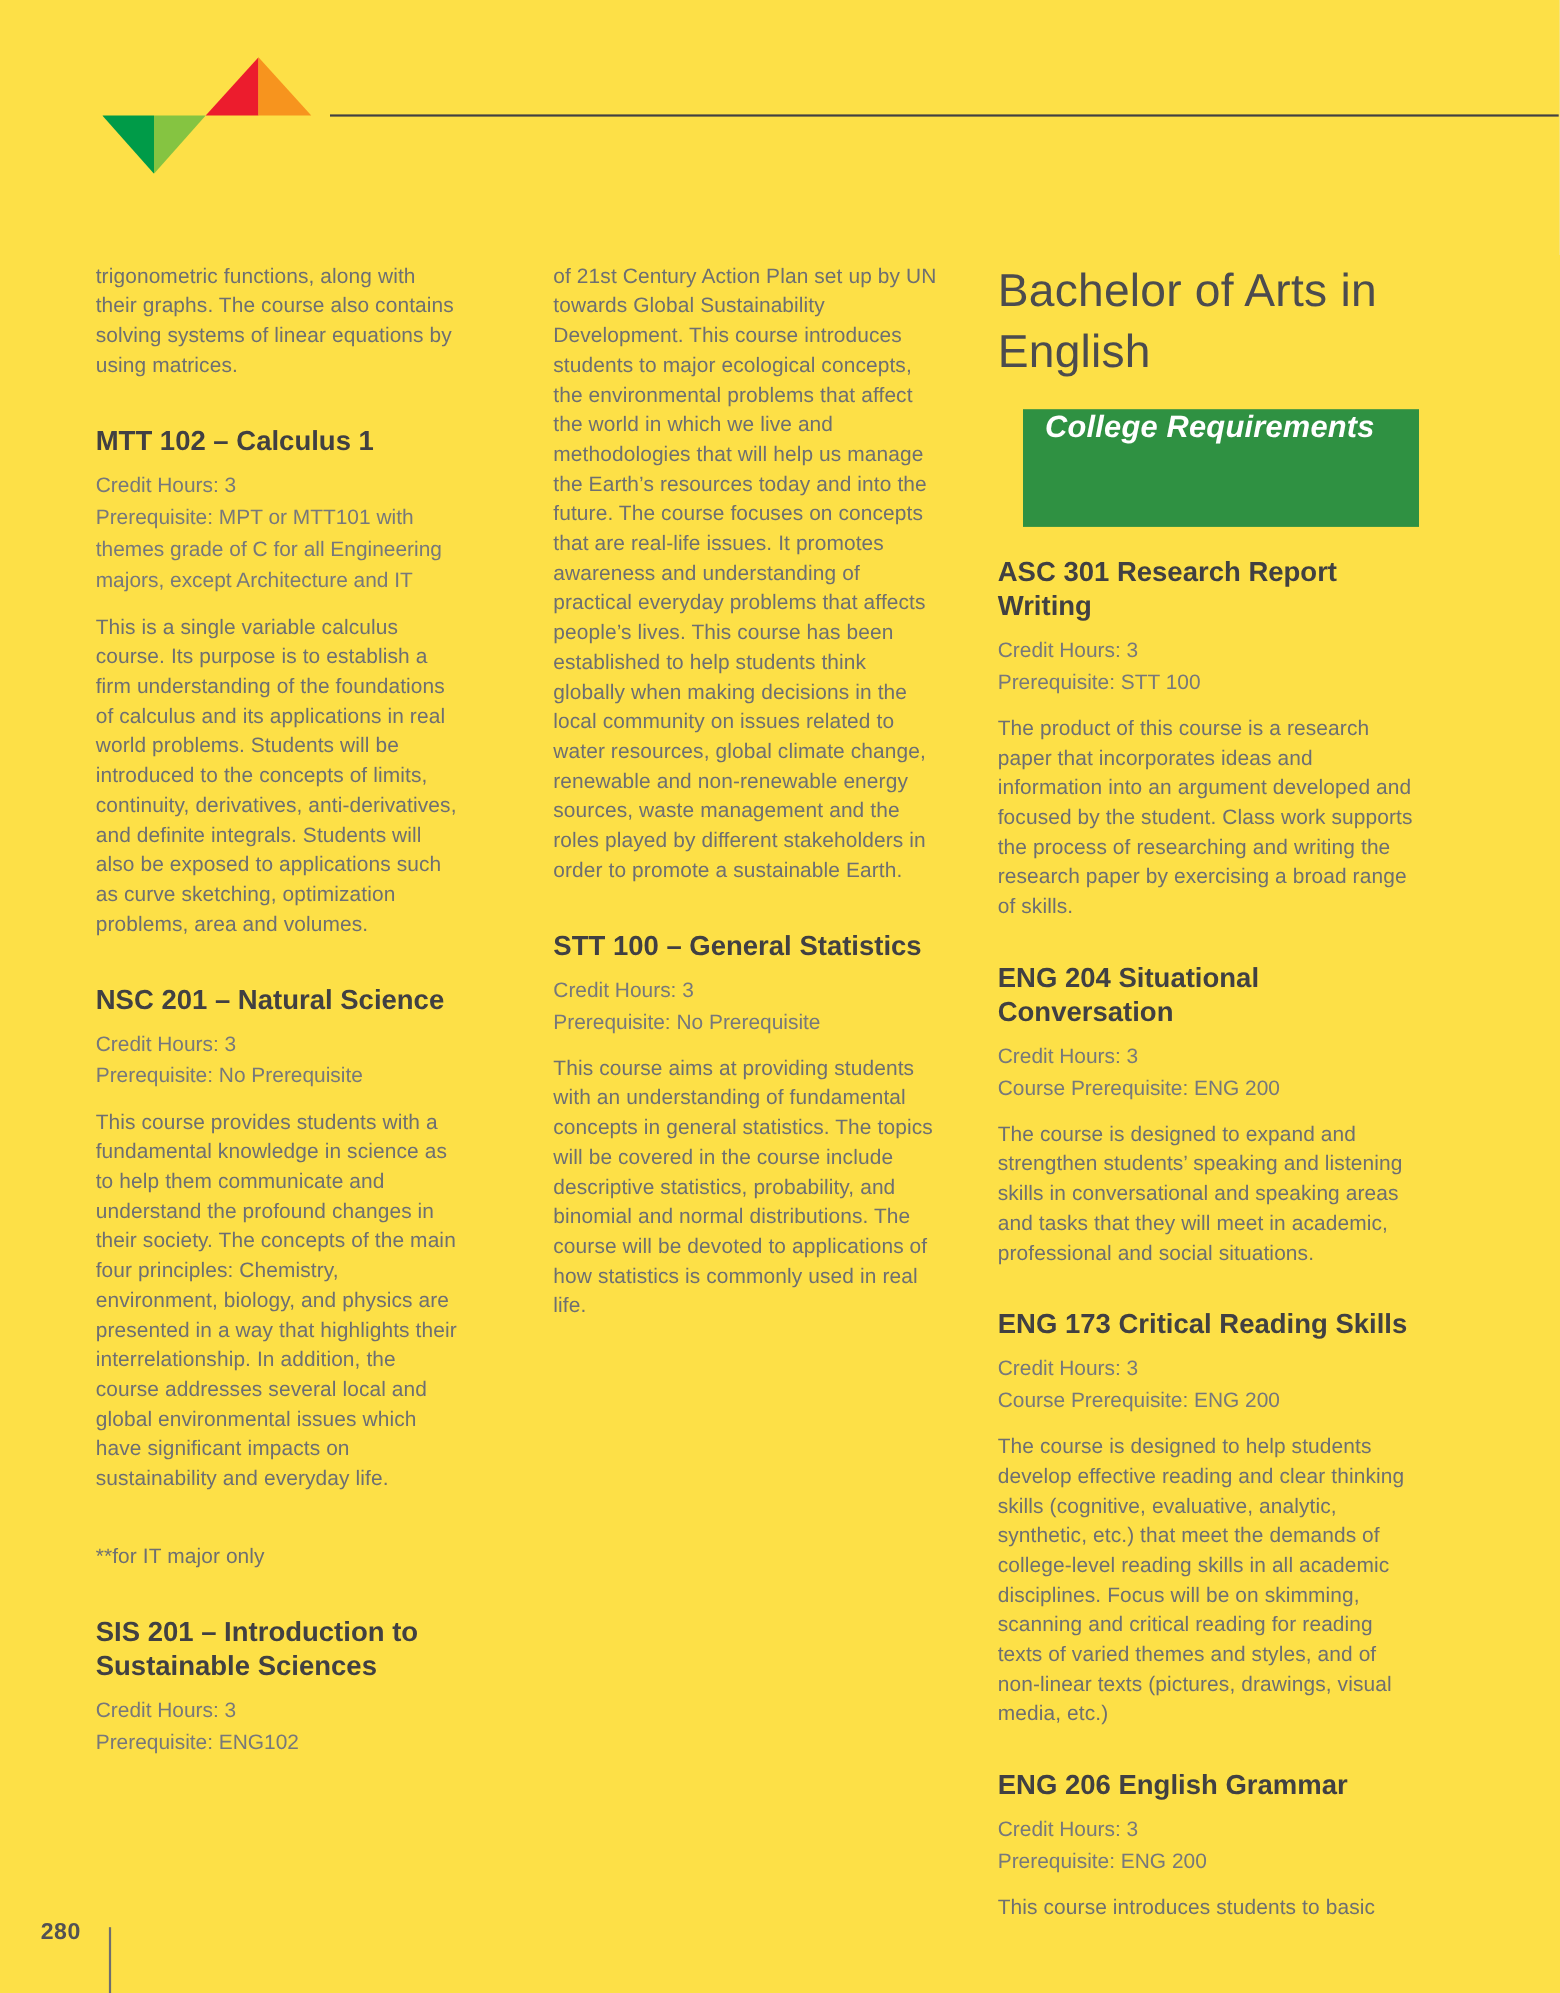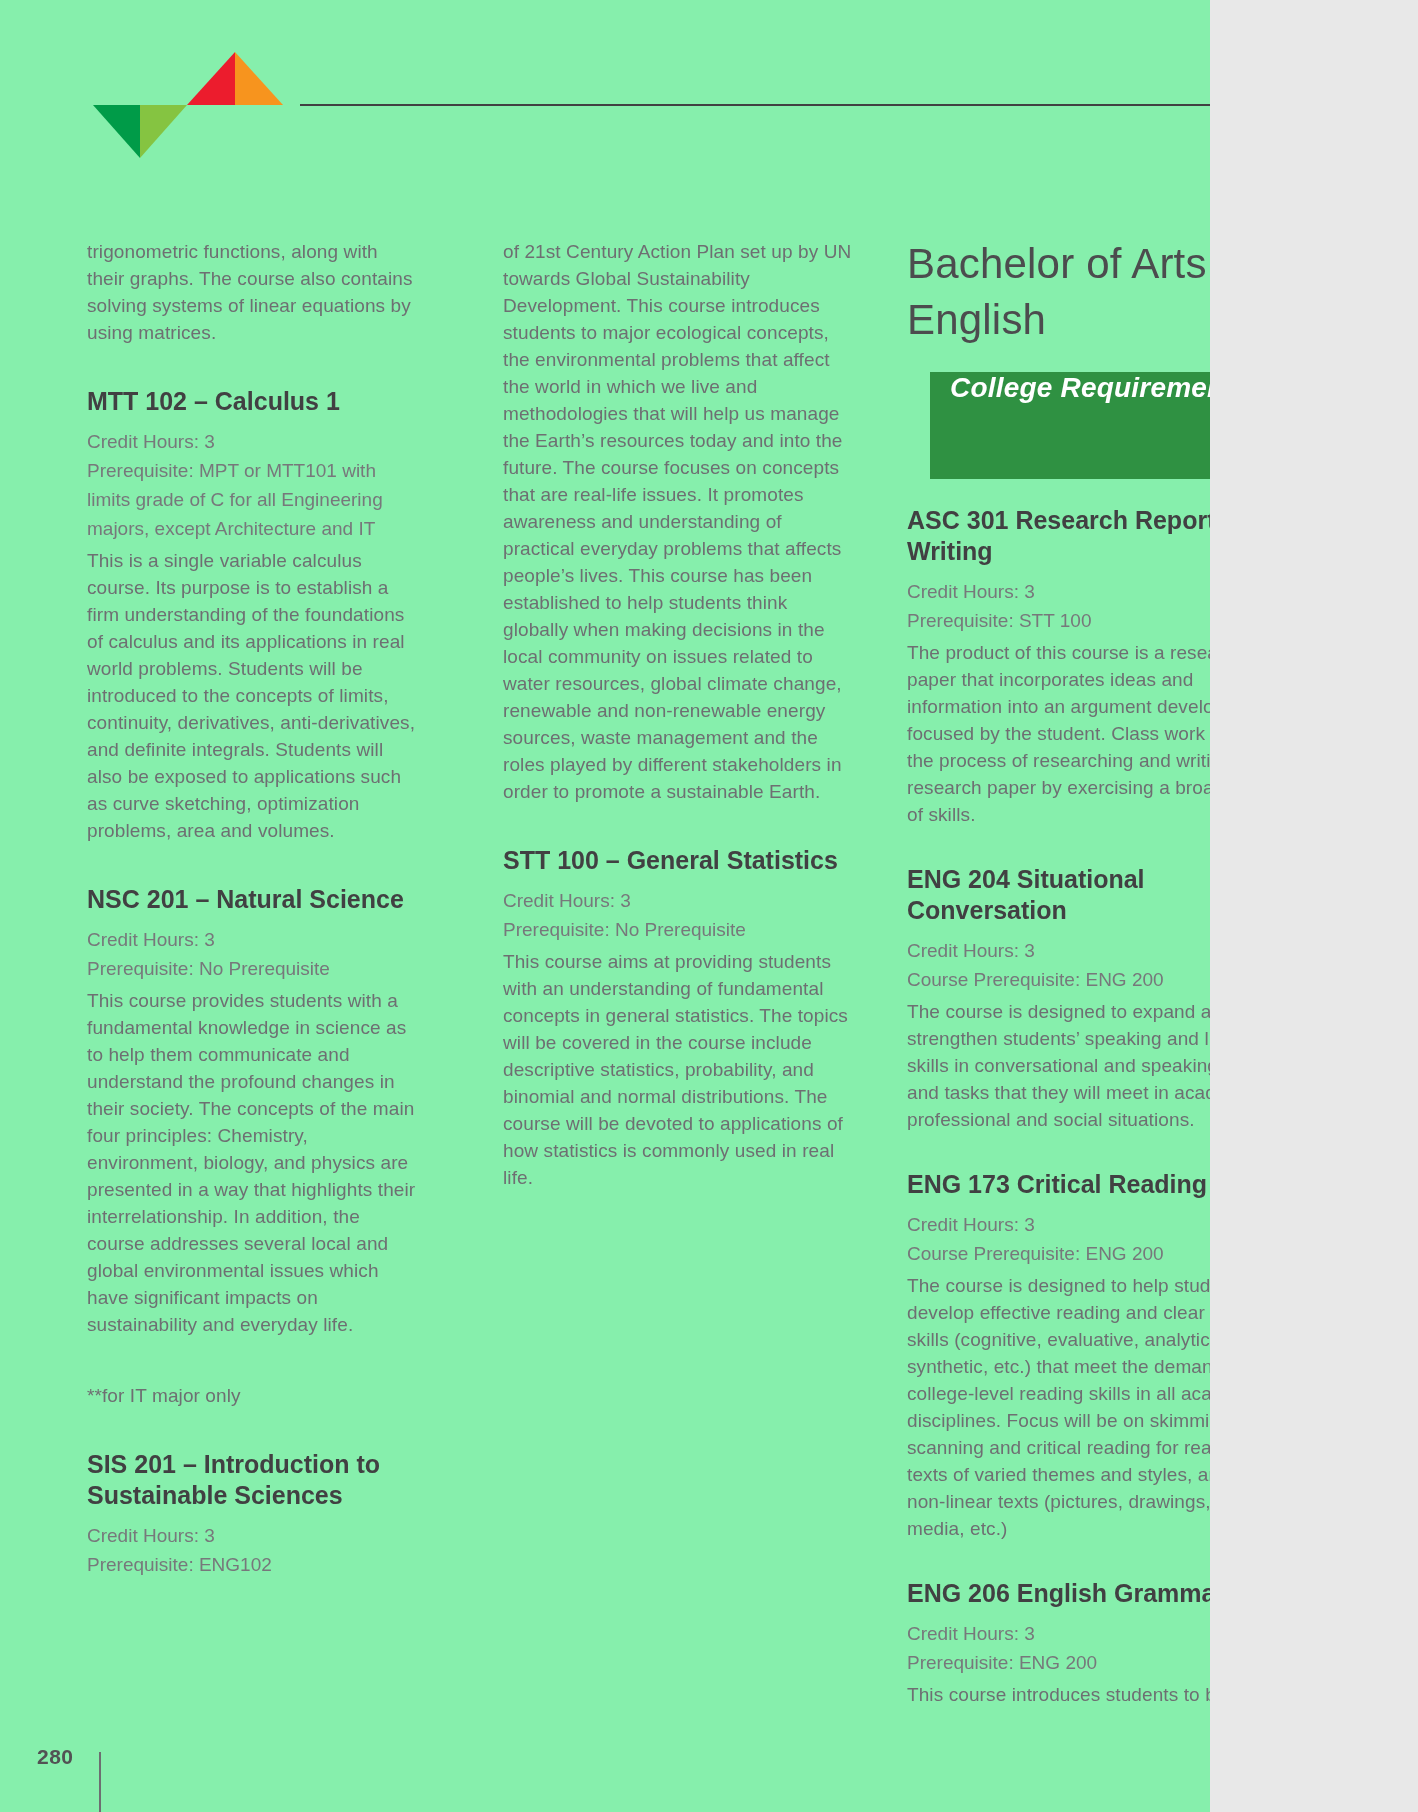--- a/index.html
+++ b/index.html
@@ -1,19 +1,19 @@
 <!DOCTYPE html>
 <html><head>
 <meta charset="utf-8">
 <style>
   html,body{margin:0;padding:0;background:#e8e8e8;}
   .page{
     position:relative;
-    width:1210px;height:1812px;
-    background:#86efac;
+    width:1418px;height:1812px;
+    background:#fde047;
     overflow:hidden;
     font-family:"Liberation Sans", sans-serif;
   }
   
   .logo{position:absolute;left:93px;top:52px;width:190px;height:106px;}
   .top-rule{position:absolute;left:300px;top:104px;width:1117px;height:2px;background:#414042;}
   
   .col{position:absolute;top:238px;}
   .col1{left:87px;width:333px;}
   .col2{left:503px;width:350px;}
@@ -25,21 +25,21 @@
   }
   .course{margin-top:40px;}
   .col3 .course{margin-top:36px;}
   .course-title{
     margin:0 0 10px 0;
     font-size:25px;line-height:31px;font-weight:bold;color:#414042;
   }
   .meta{
     font-size:19px;line-height:29px;color:#77787b;
   }
-  .desc{margin-top:4px;}
+  .desc{margin-top:14px;}
   .note{margin-top:44px;}
   
   .section-title{
     margin:0;width:345px;
     font-size:42px;line-height:56px;font-weight:300;color:#4c4c4e;
     letter-spacing:.2px;
   }
   .banner{
     margin-top:24px;width:360px;height:107px;
     display:flex;align-items:flex-start;
@@ -68,21 +68,21 @@
     <polygon points="142,0 190,53 142,53" fill="#F7941E"></polygon>
   </svg>
   <div class="top-rule"></div>
 
   <div class="col col1">
     <p class="body">trigonometric functions, along with their graphs. The course also contains solving systems of linear equations by using matrices.</p>
 
     <section class="course">
       <h3 class="course-title">MTT 102 – Calculus 1</h3>
       <p class="meta">Credit Hours: 3</p>
-      <p class="meta">Prerequisite: MPT or MTT101 with limits grade of C for all Engineering majors, except Architecture and IT</p>
+      <p class="meta">Prerequisite: MPT or MTT101 with themes grade of C for all Engineering majors, except Architecture and IT</p>
       <p class="body desc">This is a single variable calculus course. Its purpose is to establish a firm understanding of the foundations of calculus and its applications in real world problems. Students will be introduced to the concepts of limits, continuity, derivatives, anti-derivatives, and definite integrals. Students will also be exposed to applications such as curve sketching, optimization problems, area and volumes.</p>
     </section>
 
     <section class="course">
       <h3 class="course-title">NSC 201 – Natural Science</h3>
       <p class="meta">Credit Hours: 3</p>
       <p class="meta">Prerequisite: No Prerequisite</p>
       <p class="body desc">This course provides students with a fundamental knowledge in science as to help them communicate and understand the profound changes in their society. The concepts of the main four principles: Chemistry, environment, biology, and physics are presented in a way that highlights their interrelationship. In addition, the course addresses several local and global environmental issues which have significant impacts on sustainability and everyday life.</p>
     </section>
 

